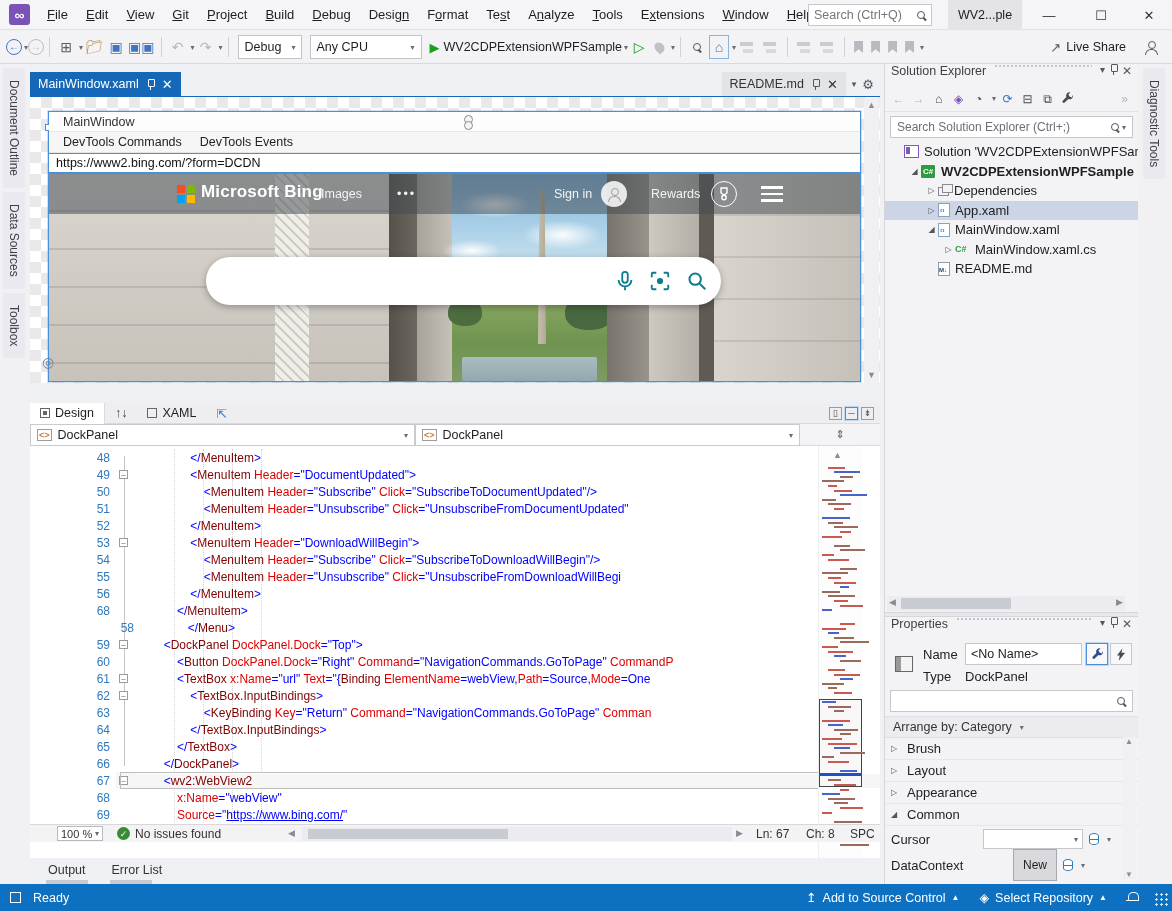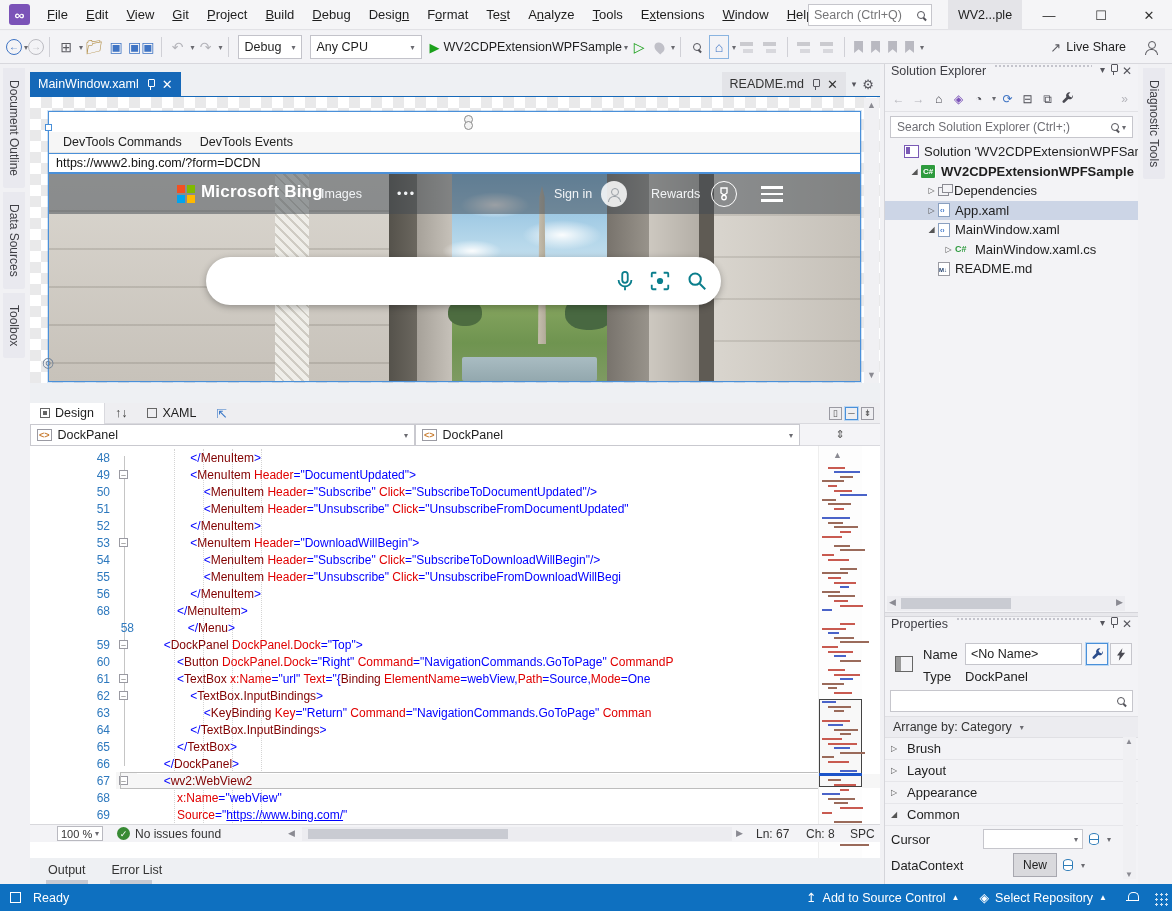--- a/index.html
+++ b/index.html
@@ -207,21 +207,21 @@
   .nbtn{width:22px;height:22px;border:1px solid #c6c6cc;background:#f8f8fa;display:flex;align-items:center;justify-content:center}
   .nbtn.on{border:1px solid #4a90d9;box-shadow:0 0 0 1px #bcd7f2}
   .tval{font-size:13px;color:#222}
   .arrange{height:22px;background:#ececf0;display:flex;align-items:center;padding:0 8px;font-size:12.5px;color:#333;gap:6px;border-top:1px solid #e0e0e4;border-bottom:1px solid #e0e0e4}
   .cat{height:22px;display:flex;align-items:center;padding:0 6px;font-size:13px;border-bottom:1px solid #e6e6ea;gap:6px}
   .cat .ar{font-size:8px;color:#555;width:10px}
   .prow{height:26px;display:flex;align-items:center;font-size:13px;padding:0 6px;gap:6px}
   .prow .plbl{width:86px}
   .pcombo{width:100px;height:20px;background:#fff;border:1px solid #c6c6cc;display:flex;align-items:center;padding:0 4px}
   .pcombo .chev{margin-left:auto}
-  .newbtn{width:44px;height:24px;background:#d9d9dd;border:1px solid #a8a8b0;font-size:12px;display:flex;align-items:center;justify-content:center;margin-left:30px}
+  .newbtn{width:44px;height:32px;background:#d9d9dd;border:1px solid #a8a8b0;font-size:12px;display:flex;align-items:center;justify-content:center;margin-left:30px}
   .cyl{width:10px;height:12px;border:1.2px solid #2e7cb8;border-radius:5px/3px;background:#fff;position:relative}
   .cyl::before{content:'';position:absolute;left:0;top:1.5px;width:100%;height:3px;border-bottom:1.2px solid #2e7cb8}
   .pscroll{position:absolute;right:2px;top:120px;width:13px;height:142px;background:#f0f0f3}
   .pscroll .aU{position:absolute;top:0;left:2px;font-size:8px;color:#8a8a92}
   .pscroll .aD{position:absolute;bottom:0;left:2px;font-size:8px;color:#8a8a92}
 
   
   .statusbar{position:absolute;left:0;top:884px;width:1172px;height:27px;background:#0e70c0;color:#fff;display:flex;align-items:center;font-size:12.5px}
   .st-sq{width:11px;height:11px;border:1.4px solid #fff;margin:0 12px 0 10px}
   .st-item{display:flex;align-items:center;gap:6px;padding:0 10px;white-space:nowrap}
@@ -344,20 +344,21 @@
       </div>
       <div class="welltools">
         <span style="font-size:9px">▾</span>
         <span>⚙</span>
       </div>
     </div>
 
     <div class="designer">
       <div class="preview">
         <div class="handle"></div>
+        <div class="pv-title">MainWindow</div>
         <div class="anchor"></div>
         <div class="pv-menu" id="devmenu">
             <span class="dmi">DevTools Commands</span>
             <span class="dmi">DevTools Events</span>
           </div>
         <div class="pv-url">https://www2.bing.com/?form=DCDN</div>
         <div class="web">
           <div class="wallL"></div>
           <div class="lattice"></div>
           <div class="gap1"></div>

